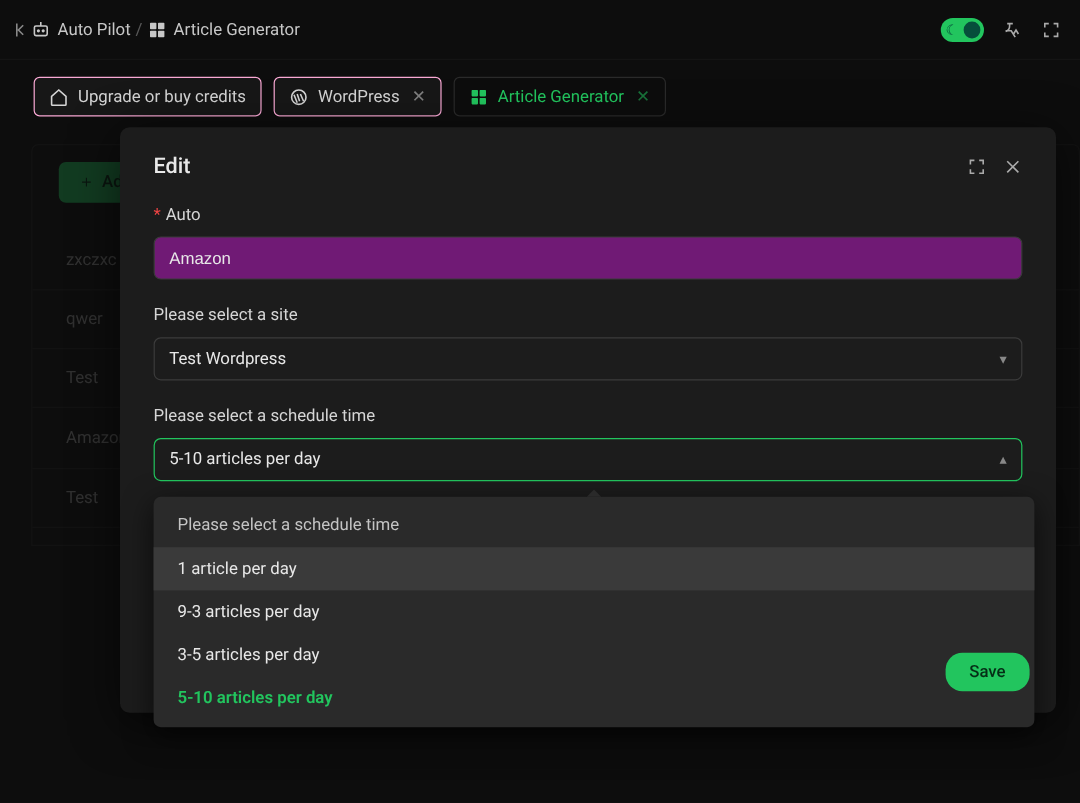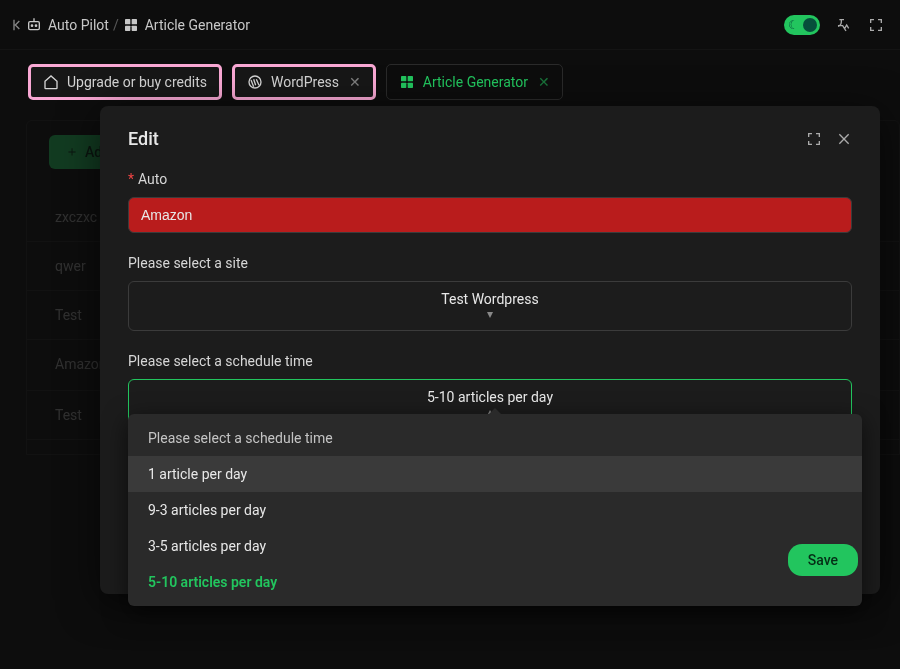--- a/index.html
+++ b/index.html
@@ -36,21 +36,21 @@
       background:#064e3b;top:3px;right:3px;
     }
     .toggle-moon{
       position:absolute;left:4px;top:3px;color:#064e3b;font-size:12px;line-height:14px;
     }
 
     
     .tabstrip{display:flex;gap:10px;padding:14px 16px 12px 28px;}
     .chip{
       display:flex;align-items:center;gap:8px;
-      border:3px solid #f9a8d4;background:#171717;border-radius:5px;
+      border:1px solid #f9a8d4;background:#171717;border-radius:5px;
       padding:7px 12px;color:#d4d4d4;font-size:14px;
     }
     .chip-close{opacity:.55;margin-left:2px;}
     .chip.active{background:transparent;border:1px solid #2a2a2a;}
     .chip.active .chip-text{color:#22c55e;}
 
     
     .bg-panel{
       position:absolute;left:26px;right:0;top:120px;border:1px solid #242424;
       border-top-left-radius:6px;border-top-right-radius:6px;
@@ -69,27 +69,27 @@
       background:#1c1c1c;border-radius:8px;
       box-shadow:0 8px 40px rgba(0,0,0,.6);
       padding:22px 28px;
     }
     .modal-head{display:flex;align-items:center;justify-content:space-between;margin-bottom:22px;}
     .modal-title{font-size:18px;color:#e8e8e8;font-weight:500;}
     .modal-actions{display:flex;gap:14px;color:#aaa;}
     .form-label{color:#d6d6d6;font-size:14px;margin-bottom:10px;display:block;}
     .req{color:#ef4444;margin-right:4px;}
     .field-input{
-      width:100%;border:1px solid #3b3b3b;background:#b91c1c;border-radius:6px;
+      width:100%;border:1px solid #3b3b3b;background:#701a75;border-radius:6px;
       padding:9px 12px;color:#e8e8e8;font-size:14px;margin-bottom:22px;outline:none;
     }
     .select{
       width:100%;border:1px solid #3b3b3b;background:#1c1c1c;border-radius:6px;
       padding:9px 12px;color:#e8e8e8;font-size:14px;margin-bottom:22px;
-      display:flex;align-items:center;justify-content:space-between;flex-direction:column;
+      display:flex;align-items:center;justify-content:space-between;
     }
     .select.active{border-color:#22c55e;}
     .select .caret{color:#888;font-size:12px;}
 
     
     .dropdown{
       position:absolute;left:28px;right:18px;top:308px;
       background:#2a2a2a;border-radius:6px;
       box-shadow:0 6px 24px rgba(0,0,0,.6);
       padding:6px 0;

